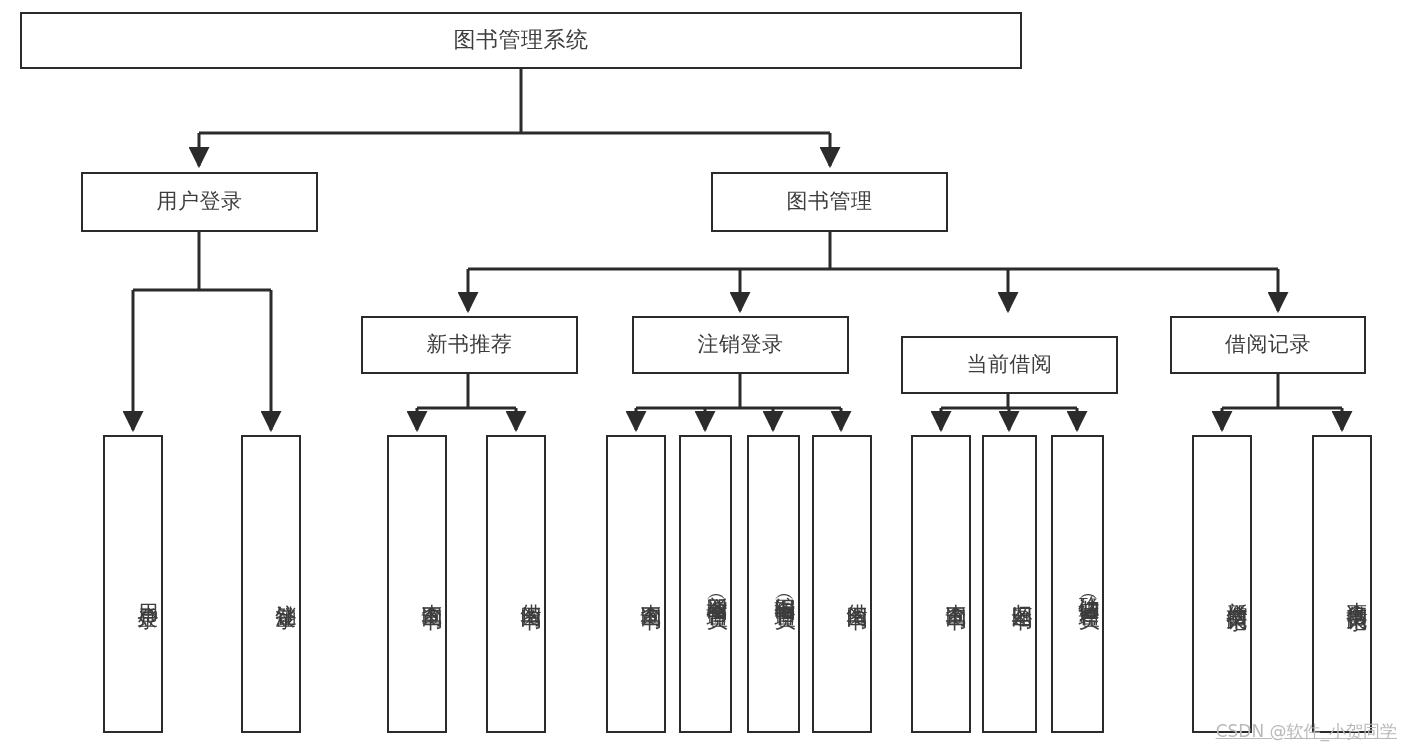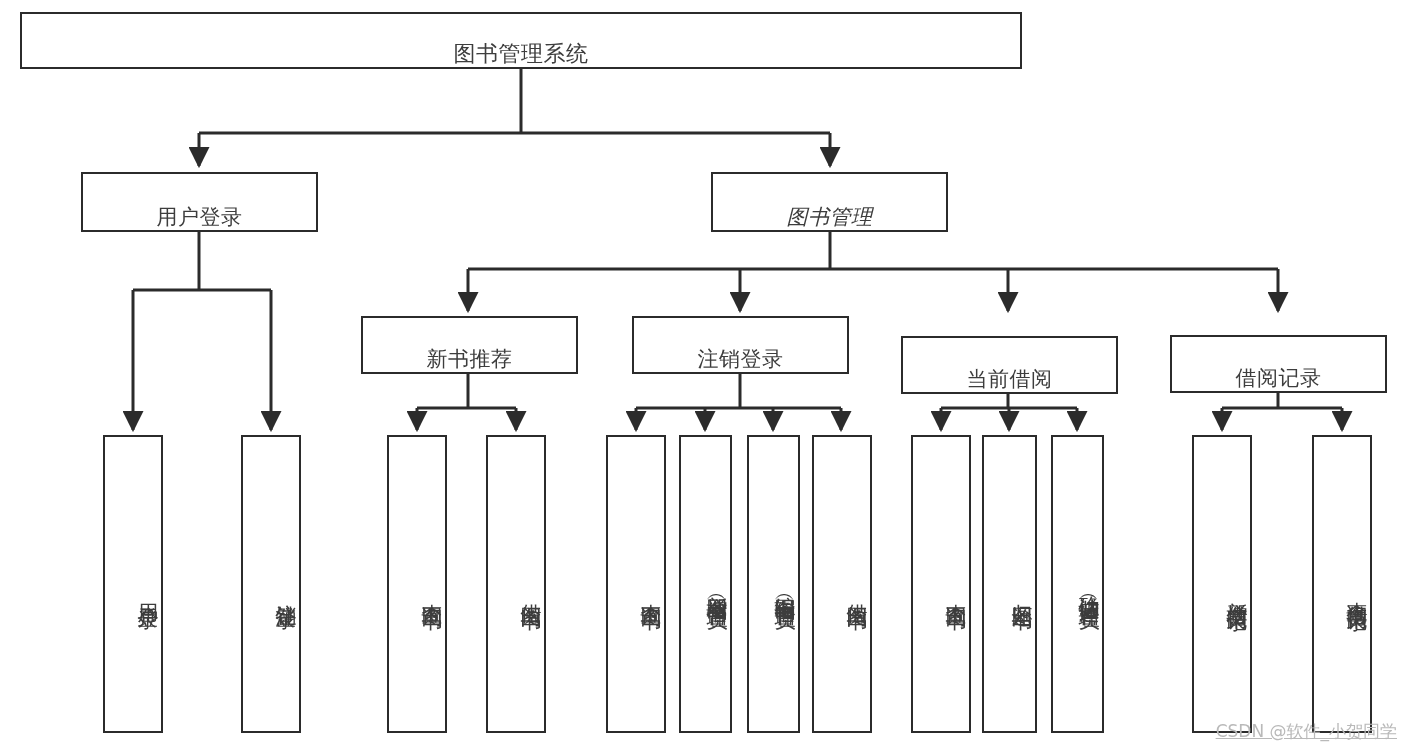--- a/index.html
+++ b/index.html
@@ -24,21 +24,21 @@
     top: 0;
     width: 1405px;
     height: 747px;
   }
   .node {
     position: absolute;
     box-sizing: border-box;
     background: #ffffff;
     border: 2px solid #2b2b2b;
     display: flex;
-    align-items: flex-end;
+    align-items: center;
     justify-content: center;
     color: #3d3d3d;
     letter-spacing: 0.5px;
   }
   .node-h {
     font-size: 21px;
     line-height: 1.2;
     white-space: nowrap;
   }
   .node-v {
@@ -125,34 +125,34 @@
     </g>
   </svg>
 
   <div class="node node-h node-root" style="left:20px; top:12px; width:1002px; height:57px;">
     <span>图书管理系统</span>
   </div>
 
   <div class="node node-h" style="left:81px; top:172px; width:237px; height:60px;">
     <span>用户登录</span>
   </div>
-  <div class="node node-h" style="left:711px; top:172px; width:237px; height:60px;font-style:italic;">
+  <div class="node node-h" style="left:711px; top:172px; width:237px; height:60px;">
     <span>图书管理</span>
   </div>
 
   <div class="node node-h" style="left:361px; top:316px; width:217px; height:58px;">
     <span>新书推荐</span>
   </div>
   <div class="node node-h" style="left:632px; top:316px; width:217px; height:58px;">
     <span>注销登录</span>
   </div>
   <div class="node node-h" style="left:901px; top:316px; width:217px; height:58px;margin-top:20px;">
     <span>当前借阅</span>
   </div>
-  <div class="node node-h" style="left:1170px; top:316px; width:217px; height:58px;margin-top:19px;">
+  <div class="node node-h" style="left:1170px; top:316px; width:196px; height:58px;">
     <span>借阅记录</span>
   </div>
 
   <div class="node node-v" style="left:103px; top:435px; width:60px; height:298px;">
     <span>用户登录</span>
   </div>
   <div class="node node-v" style="left:241px; top:435px; width:60px; height:298px;">
     <span>注销登录</span>
   </div>
 

